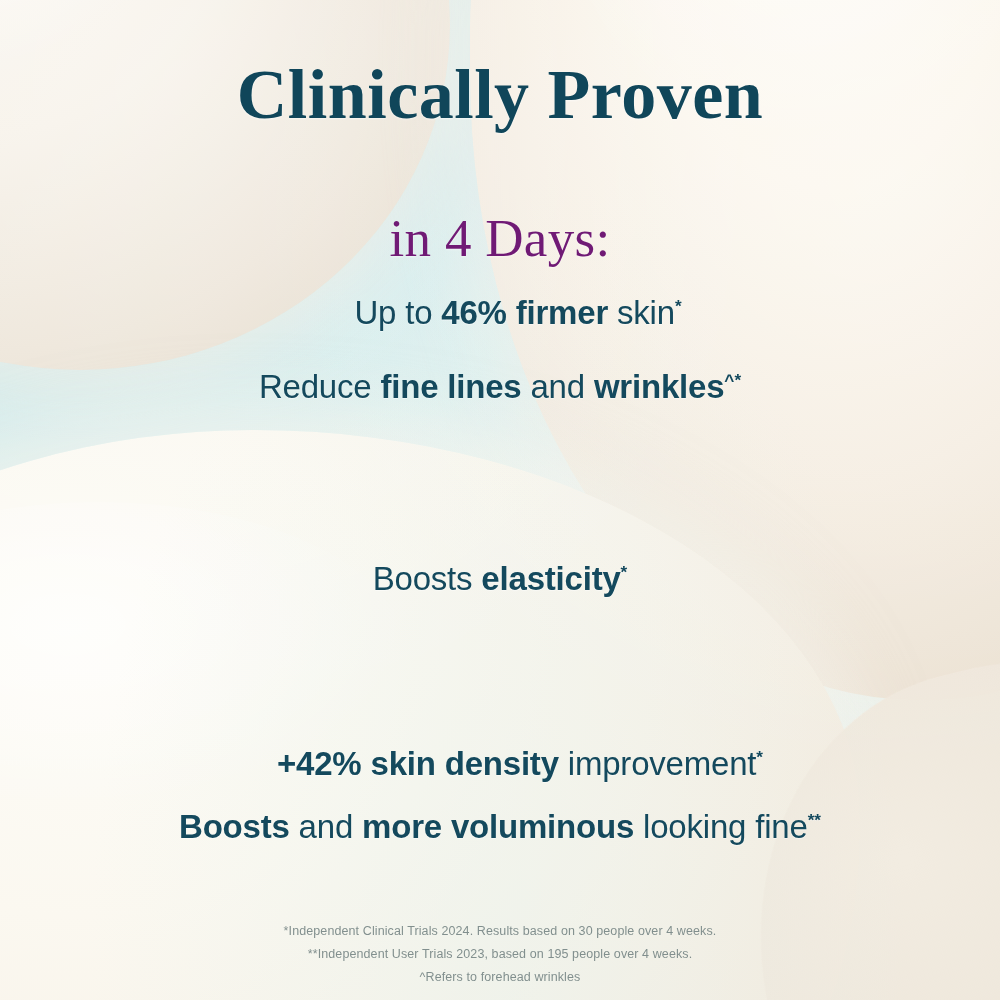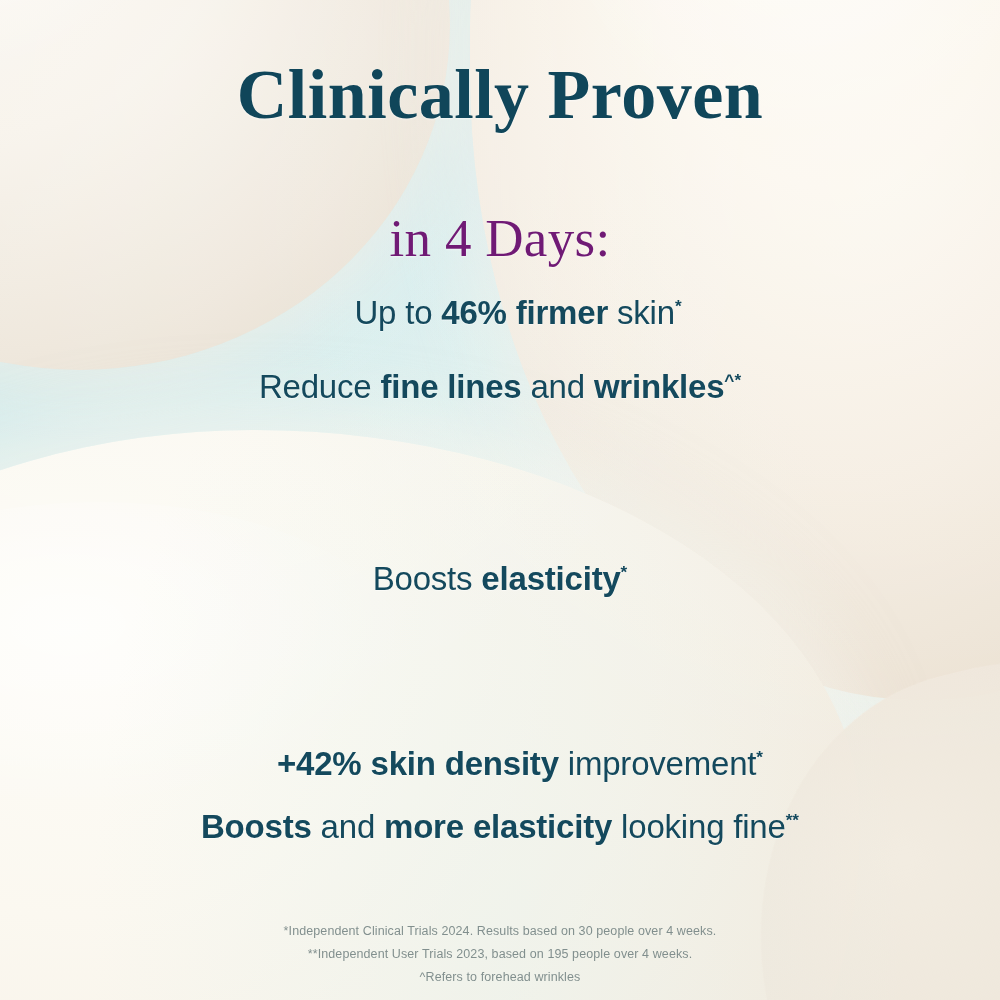--- a/index.html
+++ b/index.html
@@ -243,21 +243,21 @@
 
     <h1 class="headline" id="title">Clinically Proven</h1>
 
     <div class="stage-title" id="s1-title">in 4 Days:</div>
     <div class="claim" id="s1-line1"><span>Up to </span><b>46% firmer</b><span> skin</span><sup>*</sup></div>
     <div class="claim" id="s1-line2"><span>Reduce </span><b>fine lines</b><span> and </span><b>wrinkles</b><sup>^*</sup></div>
 
     <div class="claim" id="s2-line1"><span>Boosts </span><b>elasticity</b><sup>*</sup></div>
 
     <div class="claim" id="s3-line1"><b>+42% skin density</b><span> improvement</span><sup>*</sup></div>
-    <div class="claim" id="s3-line2"><b>Boosts</b><span> and </span><b>more elasticity</b><span> looking fine</span><sup>**</sup></div>
+    <div class="claim" id="s3-line2"><b>Boosts</b><span> and </span><b>more voluminous</b><span> looking fine</span><sup>**</sup></div>
 
     <div id="footnotes">
       <div>*Independent Clinical Trials 2024. Results based on 30 people over 4 weeks.</div>
       <div>**Independent User Trials 2023, based on 195 people over 4 weeks.</div>
       <div>^Refers to forehead wrinkles</div>
     </div>
 
   </div>
 </div>
 

